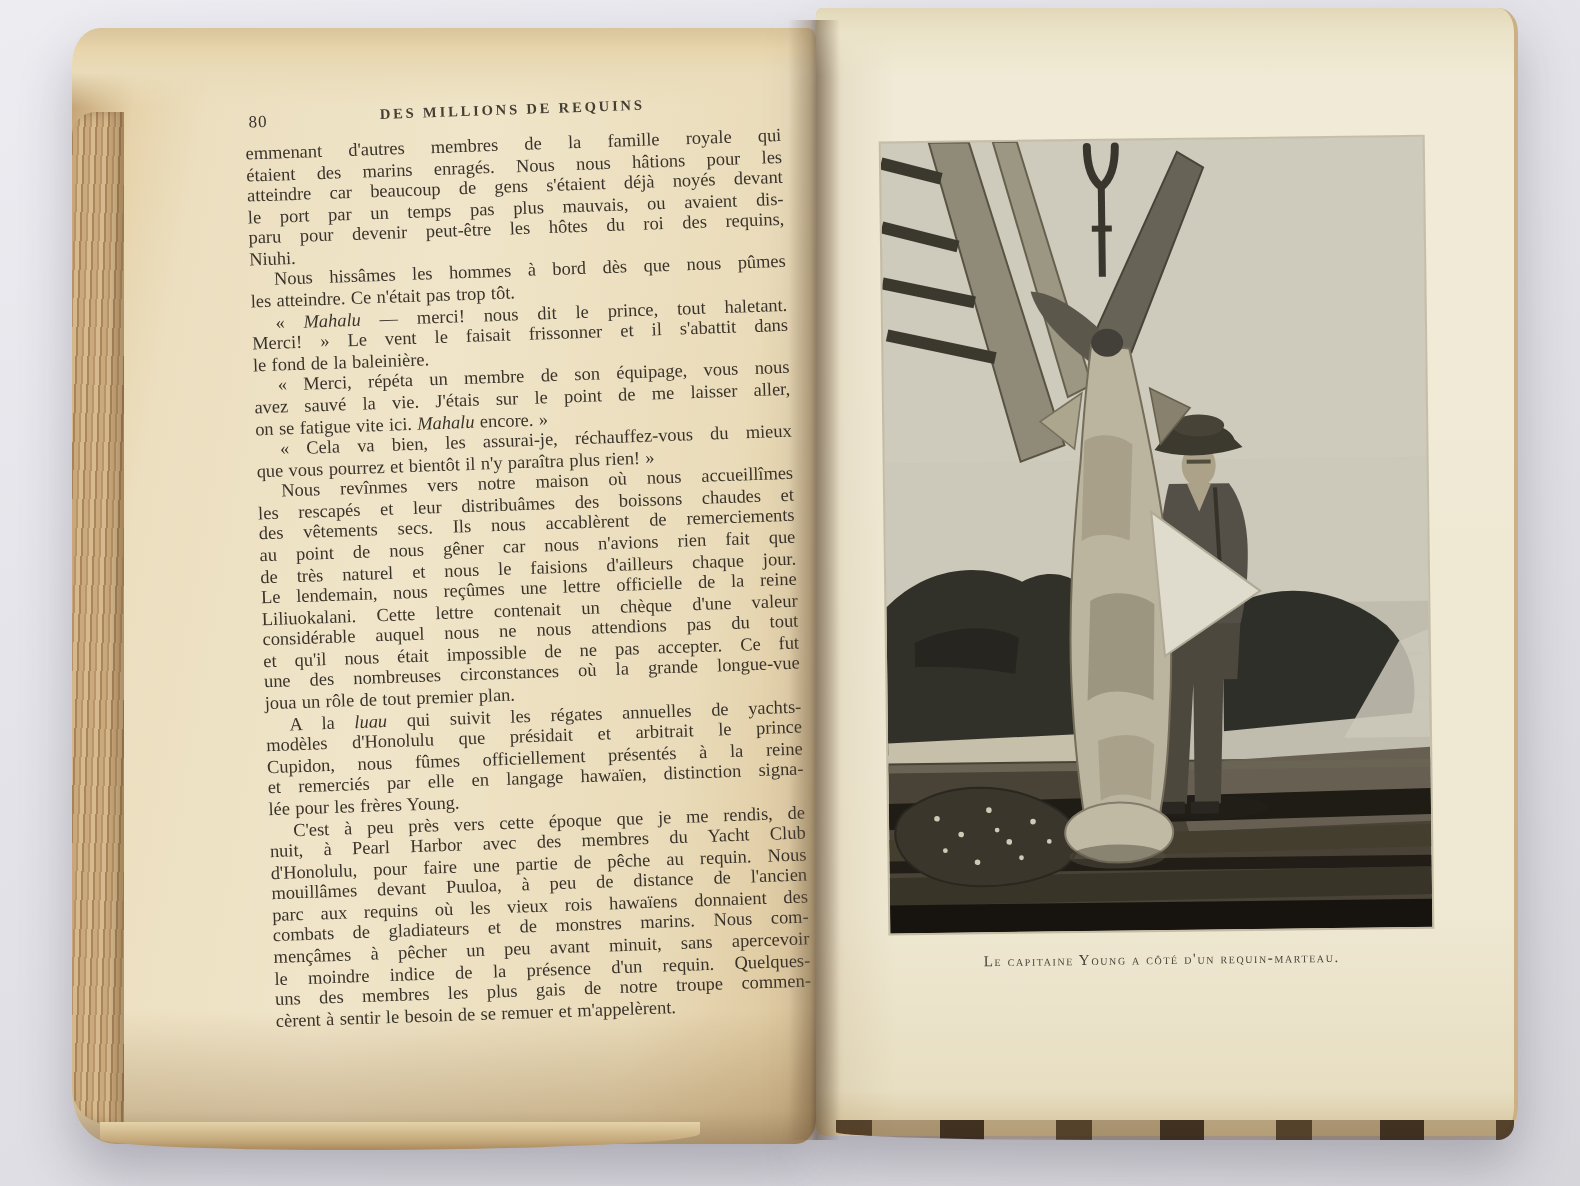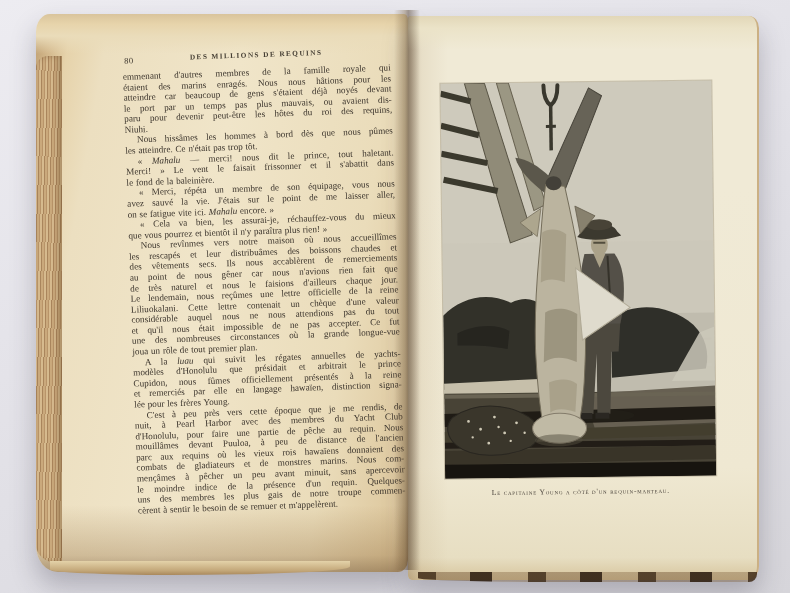--- a/index.html
+++ b/index.html
@@ -16,21 +16,21 @@
       linear-gradient(180deg,rgba(0,0,0,0) 88%,rgba(150,115,70,.35) 97%,rgba(120,90,55,.55) 100%),
       linear-gradient(100deg,#bb9a6c 0%,#d3b88c 4%,#e6d3ab 8%,#ecdfc0 16%,#f0e5c9 45%,#eadcba 78%,#ddc79d 96%,#c8ad80 100%);}
   
   #left-fore-edge{position:absolute;left:0;top:42px;bottom:10px;width:26px;
     border-radius:12px 0 0 18px;
     background:repeating-linear-gradient(92deg,#a9855c 0 1px,#caa97c 1px 3px,#b89469 3px 4px,#d6ba8e 4px 6px);
     box-shadow:inset -4px 0 6px rgba(90,60,30,.35);}
   #left-bottom-curl{position:absolute;left:14px;bottom:-3px;width:300px;height:14px;
     border-radius:0 0 60% 40%;
     background:linear-gradient(180deg,#e4d2a9,#c2a678 70%,#a9885c 100%);}
-  #right-page{left:408px;top:16px;width:349px;height:564px;
+  #right-page{left:408px;top:4px;width:349px;height:564px;
     border-radius:3px 10px 12px 4px / 4px 12px 14px 5px;
     border-right:2px solid #cbb084;
     background:
       linear-gradient(180deg,#e2d7b8 0px,#ebe3c8 12px,rgba(0,0,0,0) 34px),
       linear-gradient(90deg,rgba(120,90,55,.30) 0px,rgba(170,140,95,.12) 14px,rgba(0,0,0,0) 40px),
       linear-gradient(180deg,#f0ead6 30%,#efe8d2 80%,#e7dec2 96%,#d6c49c 100%);}
   #right-bottom-wear{position:absolute;left:10px;right:0;bottom:-2px;height:10px;
     border-radius:0 0 8px 40%;
     background:repeating-linear-gradient(90deg,rgba(62,42,22,.85) 0 18px,rgba(110,80,48,.45) 18px 52px,rgba(48,32,18,.9) 52px 74px,rgba(130,100,64,.4) 74px 110px);}
   #gutter{position:absolute;left:394px;top:10px;width:26px;height:560px;

